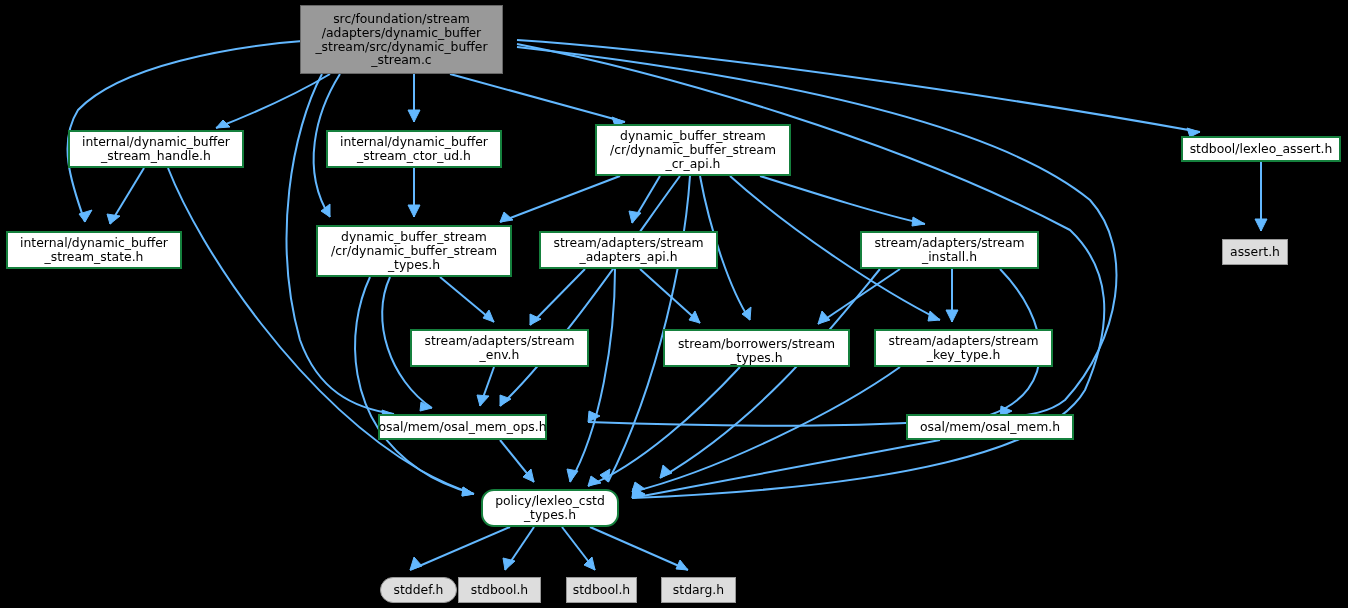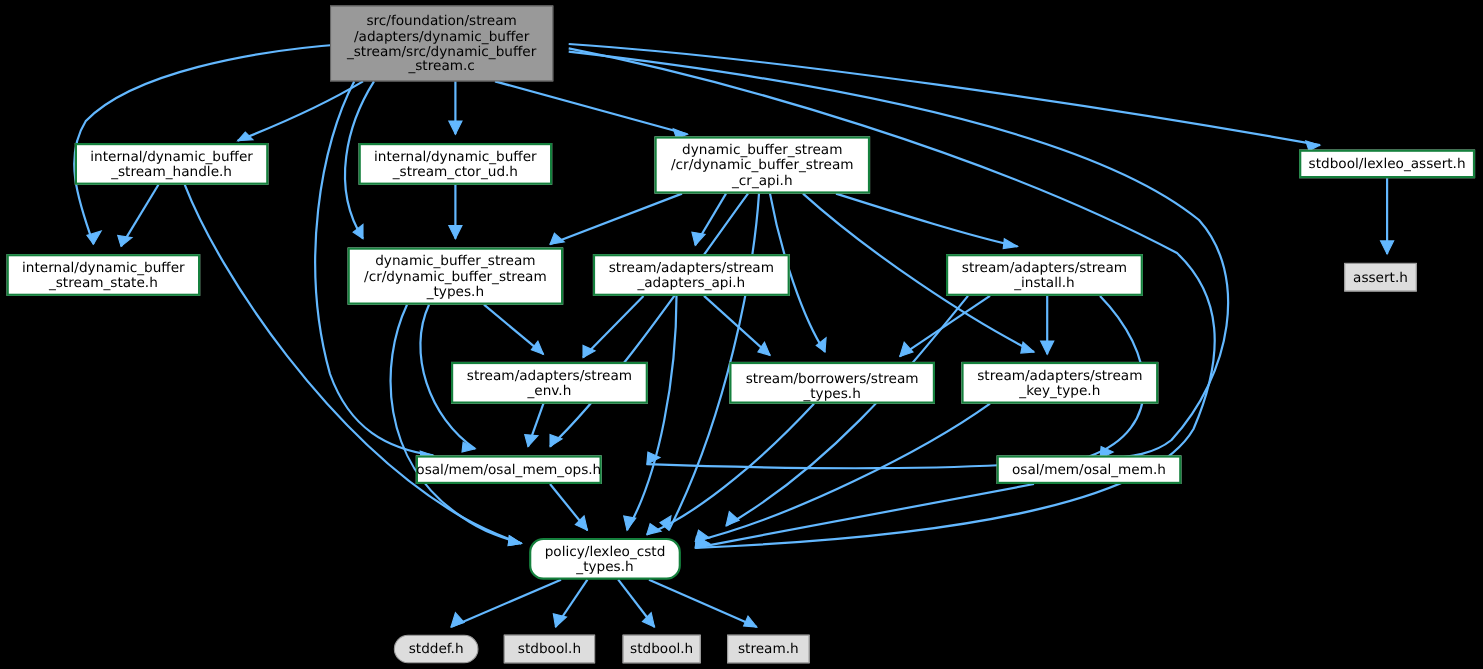--- a/index.html
+++ b/index.html
@@ -250,18 +250,18 @@
       <div class="node-box " style="left: 410px; top: 329px; width: 179px; height: 38px; font-size: 12.4px;"><span class="node-label">stream/adapters/stream
 _env.h</span></div>
       <div class="node-box " style="left: 663px; top: 329px; width: 187px; height: 38px; font-size: 12.4px; align-items: flex-end;"><span class="node-label">stream/borrowers/stream
 _types.h</span></div>
       <div class="node-box " style="left: 874px; top: 329px; width: 179px; height: 38px; font-size: 12.4px;"><span class="node-label">stream/adapters/stream
 _key_type.h</span></div>
       <div class="node-box " style="left: 378px; top: 414px; width: 169px; height: 26px; font-size: 12.4px;"><span class="node-label">osal/mem/osal_mem_ops.h</span></div>
       <div class="node-box " style="left: 906px; top: 414px; width: 168px; height: 26px; font-size: 12.4px;"><span class="node-label">osal/mem/osal_mem.h</span></div>
       <div class="node-box " style="left: 481px; top: 489px; width: 138px; height: 38px; font-size: 12.4px; border-radius: 13px;"><span class="node-label">policy/lexleo_cstd
 _types.h</span></div>
-      <div class="node-box fill-lightgrey" style="left: 358px; top: 577px; width: 77px; height: 26px; font-size: 12.4px; border-radius: 13px;"><span class="node-label">stddef.h</span></div>
+      <div class="node-box fill-lightgrey" style="left: 380px; top: 577px; width: 77px; height: 26px; font-size: 12.4px; border-radius: 13px;"><span class="node-label">stddef.h</span></div>
       <div class="node-box fill-lightgrey" style="left: 458px; top: 577px; width: 83px; height: 26px; font-size: 12.4px; text-align: center;"><span class="node-label">stdbool.h</span></div>
       <div class="node-box fill-lightgrey" style="left: 566px; top: 577px; width: 71px; height: 26px; font-size: 12.4px;"><span class="node-label">stdbool.h</span></div>
-      <div class="node-box fill-lightgrey" style="left: 661px; top: 577px; width: 75px; height: 26px; font-size: 12.4px;"><span class="node-label">stream.h</span></div>
+      <div class="node-box fill-lightgrey" style="left: 661px; top: 577px; width: 75px; height: 26px; font-size: 12.4px;"><span class="node-label">stdarg.h</span></div>
     </div>
 </div>
 
 </body></html>

